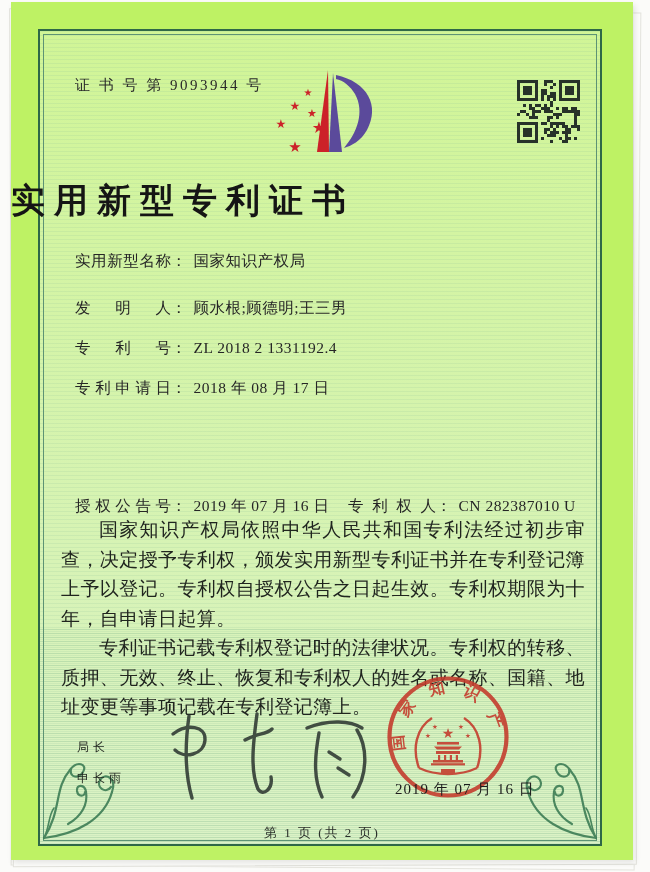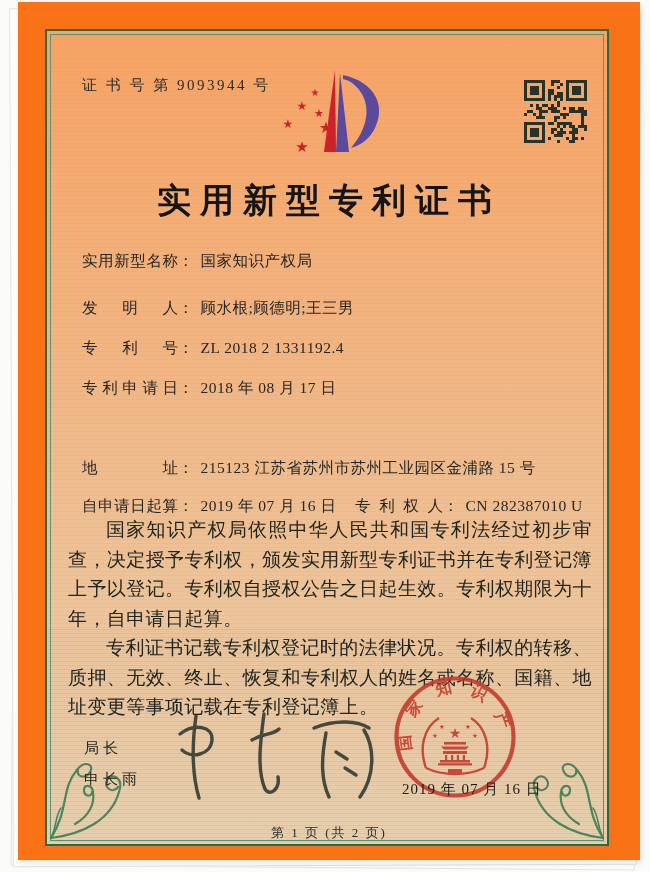--- a/index.html
+++ b/index.html
@@ -1,45 +1,45 @@
 <!DOCTYPE html>
 <html><head>
 <meta charset="utf-8">
 <style>
   html,body{margin:0;padding:0;}
   body{background:#ffffff;font-family:"Liberation Serif","DejaVu Serif",serif;}
   .stage{position:relative;width:650px;height:872px;overflow:hidden;background:#fbfbf9;}
   .sheet{position:absolute;background:#fcfcfa;border:1px solid #e3e3dd;}
   .sheet2{left:14px;top:10px;width:622px;height:856px;transform:rotate(.45deg);}
   .sheet3{left:11px;top:7px;width:622px;height:857px;transform:rotate(-.25deg);background:#fdfdfb;}
-  .paper{position:absolute;left:18px;top:2px;width:622px;height:858px;background:#f97316;
+  .paper{position:absolute;left:11px;top:2px;width:622px;height:858px;background:#bef264;
          box-shadow:2px 3px 6px rgba(0,0,0,.10);}
   
   .frame{position:absolute;left:27px;top:27px;width:560px;height:813px;
          border:2.5px solid #2f6847;
          background:
            repeating-linear-gradient(180deg, rgba(136,186,152,.16) 0 1px, rgba(255,255,255,0) 1px 4px),
            linear-gradient(180deg, rgba(243,250,244,.35) 0%, rgba(228,242,230,.75) 100%);}
   .frame-inner{position:absolute;inset:3px;border:1px solid #5d9374;pointer-events:none;}
   .stripe-strong{position:absolute;left:0;right:0;bottom:0;height:215px;
          background:repeating-linear-gradient(180deg, rgba(120,176,138,.30) 0 1px, rgba(255,255,255,0) 1px 4px);}
   .content{position:absolute;inset:0;z-index:2;}
   .abs{position:absolute;}
   .cert-no{left:64px;top:74px;font-size:15px;letter-spacing:2.5px;color:#2a2a2a;}
-  .title{left:0;right:0;top:176px;text-align:center;font-size:34px;font-weight:600;
+  .title{left:0;right:0;top:176px;text-align:left;font-size:34px;font-weight:600;
          letter-spacing:9px;color:#151515;}
   .field-row{left:64px;font-size:15.5px;color:#262626;white-space:nowrap;}
   .f-label{display:inline-block;width:96px;text-align:justify;text-align-last:justify;}
   .f-colon{display:inline-block;}
   .f-value{margin-left:7px;letter-spacing:.5px;}
   .grant2{position:absolute;left:273px;top:0;white-space:nowrap;}
   .body-text{left:50px;top:513px;width:524px;font-size:19px;line-height:29.5px;
              color:#20251f;text-align:justify;letter-spacing:.4px;}
   .body-text p{margin:0;text-indent:2em;}
-  .officer{left:66px;font-size:15px;letter-spacing:4px;color:#20251f;}
+  .officer{left:66px;font-size:12px;letter-spacing:4px;color:#20251f;}
   .seal-date{left:384px;top:778px;font-size:15px;letter-spacing:1px;color:#1c1c1c;z-index:4;}
   .footer{left:0;right:0;top:822px;text-align:center;font-size:13px;letter-spacing:2px;color:#2a2f2a;font-family:Liberation Serif, serif;}
   svg{display:block;}
   .flourish{opacity:.9;}
 </style>
 </head>
 <body>
 
 <div class="stage">
   <div class="sheet sheet2"></div>
@@ -309,25 +309,22 @@
       </div>
       <div class="abs field-row" style="top:296px">
         <span class="f-label">发明人</span><span class="f-colon">：</span><span class="f-value">顾水根;顾德明;王三男</span>
       </div>
       <div class="abs field-row" style="top:336px">
         <span class="f-label">专利号</span><span class="f-colon">：</span><span class="f-value">ZL 2018 2 1331192.4</span>
       </div>
       <div class="abs field-row" style="top:376px">
         <span class="f-label">专利申请日</span><span class="f-colon">：</span><span class="f-value">2018 年 08 月 17 日</span>
       </div>
-      <div class="abs field-row" style="top:456px">
-        <span class="f-label">地址</span><span class="f-colon">：</span><span class="f-value">215123 江苏省苏州市苏州工业园区金浦路 15 号</span>
-      </div>
       <div class="abs field-row" style="top:494px">
-        <span class="f-label">自申请日起算</span><span class="f-colon">：</span><span class="f-value">2019 年 07 月 16 日</span>
+        <span class="f-label">授权公告号</span><span class="f-colon">：</span><span class="f-value">2019 年 07 月 16 日</span>
         <span class="grant2">
           <span class="f-label" style="width:88px">专利权人</span><span class="f-colon">：</span><span class="f-value">CN 282387010 U</span>
         </span>
       </div>
 
       <div class="abs body-text">
         <p>国家知识产权局依照中华人民共和国专利法经过初步审查，决定授予专利权，颁发实用新型专利证书并在专利登记簿上予以登记。专利权自授权公告之日起生效。专利权期限为十年，自申请日起算。</p>
         <p>专利证书记载专利权登记时的法律状况。专利权的转移、质押、无效、终止、恢复和专利权人的姓名或名称、国籍、地址变更等事项记载在专利登记簿上。</p>
       </div>
 

